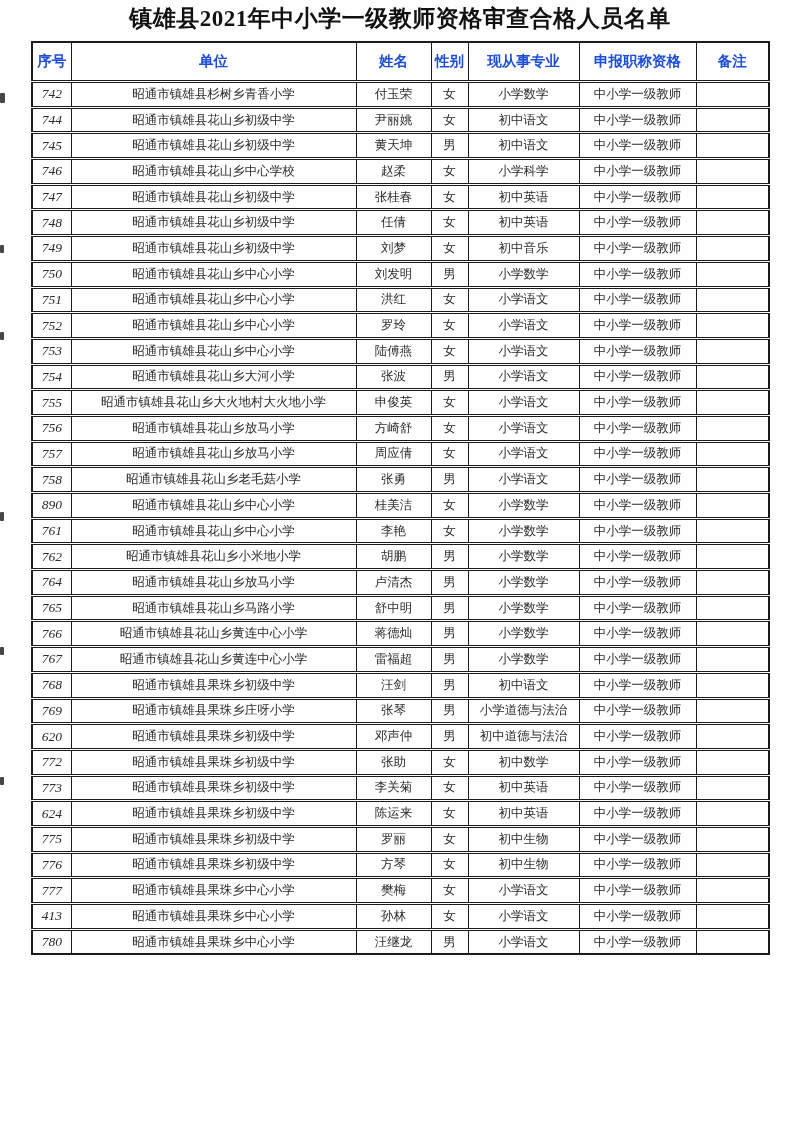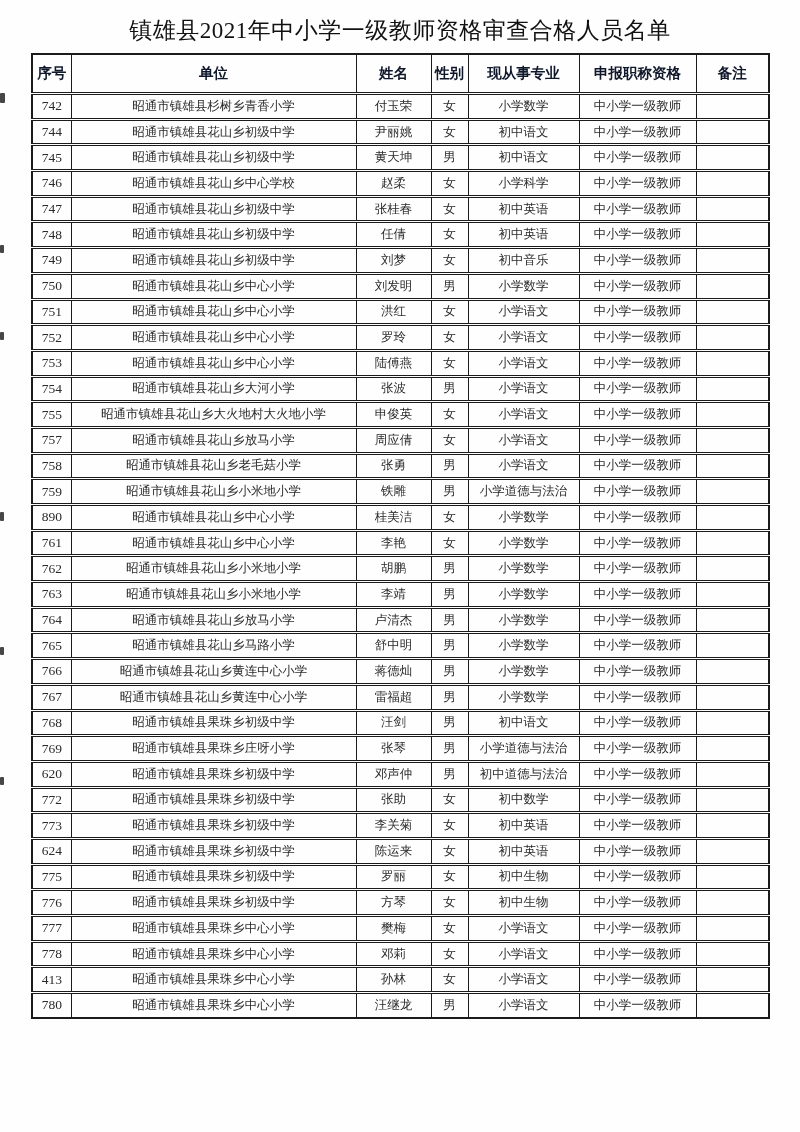--- a/index.html
+++ b/index.html
@@ -5,23 +5,23 @@
   html, body {
     margin: 0; padding: 0;
     width: 800px; height: 1132px;
     background: #ffffff;
     font-family: "Liberation Serif", "DejaVu Serif", serif;
     color: #222222;
     overflow: hidden;
   }
   .page { position: relative; width: 800px; height: 1132px; background: #fefefe; }
   h1.doc-title {
-    margin: 0; padding-top: 15px; height: 38px;
+    margin: 0; padding-top: 3px; height: 38px;
     text-align: center;
-    font-size: 23px; font-weight: normal;
+    font-size: 23px; font-weight: bold;
     letter-spacing: 0.5px;
     color: #111111;
   }
   table.roster {
     margin-left: 31px;
     width: 737px;
     table-layout: fixed;
     border-collapse: collapse;
     border: 2px solid #1b1b1b;
   }
@@ -31,28 +31,28 @@
     border-top: 3px double #1b1b1b;
     border-bottom: 1px solid #1b1b1b;
     text-align: center; vertical-align: middle;
     overflow: hidden; white-space: nowrap;
     padding: 0 1px;
   }
   thead th {
     border-top: 2px solid #1b1b1b;
     height: 37px;
     font-size: 14.5px; font-weight: bold;
-    color: #0f172a;
+    color: #1d4ed8;
   }
   tbody td {
     height: 22.7px;
     font-size: 12.5px;
     color: #2b2b2b;
   }
-  tbody td:first-child { font-size: 13.5px; }
+  tbody td:first-child { font-size: 13.5px; font-style: italic; }
   .speck { position: absolute; left: 0; background: #262626; opacity: 0.85; border-radius: 1px; }
 </style>
 </head>
 <body>
 
 <div class="page">
   <h1 class="doc-title">镇雄县2021年中小学一级教师资格审查合格人员名单</h1>
 
   <table class="roster">
     <colgroup>
@@ -187,47 +187,47 @@
         <tr>
           <td>755</td>
           <td>昭通市镇雄县花山乡大火地村大火地小学</td>
           <td>申俊英</td>
           <td>女</td>
           <td>小学语文</td>
           <td>中小学一级教师</td>
           <td></td>
         </tr>
         <tr>
+          <td>756</td>
+          <td>昭通市镇雄县花山乡放马小学</td>
+          <td>方崎舒</td>
+          <td>女</td>
+          <td>小学语文</td>
+          <td>中小学一级教师</td>
+          <td></td>
+        </tr>
+        <tr>
           <td>757</td>
           <td>昭通市镇雄县花山乡放马小学</td>
           <td>周应倩</td>
           <td>女</td>
           <td>小学语文</td>
           <td>中小学一级教师</td>
           <td></td>
         </tr>
         <tr>
           <td>758</td>
           <td>昭通市镇雄县花山乡老毛菇小学</td>
           <td>张勇</td>
           <td>男</td>
           <td>小学语文</td>
           <td>中小学一级教师</td>
           <td></td>
         </tr>
         <tr>
-          <td>759</td>
-          <td>昭通市镇雄县花山乡小米地小学</td>
-          <td>铁雕</td>
-          <td>男</td>
-          <td>小学道德与法治</td>
-          <td>中小学一级教师</td>
-          <td></td>
-        </tr>
-        <tr>
           <td>890</td>
           <td>昭通市镇雄县花山乡中心小学</td>
           <td>桂美洁</td>
           <td>女</td>
           <td>小学数学</td>
           <td>中小学一级教师</td>
           <td></td>
         </tr>
         <tr>
           <td>761</td>
@@ -241,29 +241,20 @@
         <tr>
           <td>762</td>
           <td>昭通市镇雄县花山乡小米地小学</td>
           <td>胡鹏</td>
           <td>男</td>
           <td>小学数学</td>
           <td>中小学一级教师</td>
           <td></td>
         </tr>
         <tr>
-          <td>763</td>
-          <td>昭通市镇雄县花山乡小米地小学</td>
-          <td>李靖</td>
-          <td>男</td>
-          <td>小学数学</td>
-          <td>中小学一级教师</td>
-          <td></td>
-        </tr>
-        <tr>
           <td>764</td>
           <td>昭通市镇雄县花山乡放马小学</td>
           <td>卢清杰</td>
           <td>男</td>
           <td>小学数学</td>
           <td>中小学一级教师</td>
           <td></td>
         </tr>
         <tr>
           <td>765</td>
@@ -361,29 +352,20 @@
           <td>方琴</td>
           <td>女</td>
           <td>初中生物</td>
           <td>中小学一级教师</td>
           <td></td>
         </tr>
         <tr>
           <td>777</td>
           <td>昭通市镇雄县果珠乡中心小学</td>
           <td>樊梅</td>
-          <td>女</td>
-          <td>小学语文</td>
-          <td>中小学一级教师</td>
-          <td></td>
-        </tr>
-        <tr>
-          <td>778</td>
-          <td>昭通市镇雄县果珠乡中心小学</td>
-          <td>邓莉</td>
           <td>女</td>
           <td>小学语文</td>
           <td>中小学一级教师</td>
           <td></td>
         </tr>
         <tr>
           <td>413</td>
           <td>昭通市镇雄县果珠乡中心小学</td>
           <td>孙林</td>
           <td>女</td>

